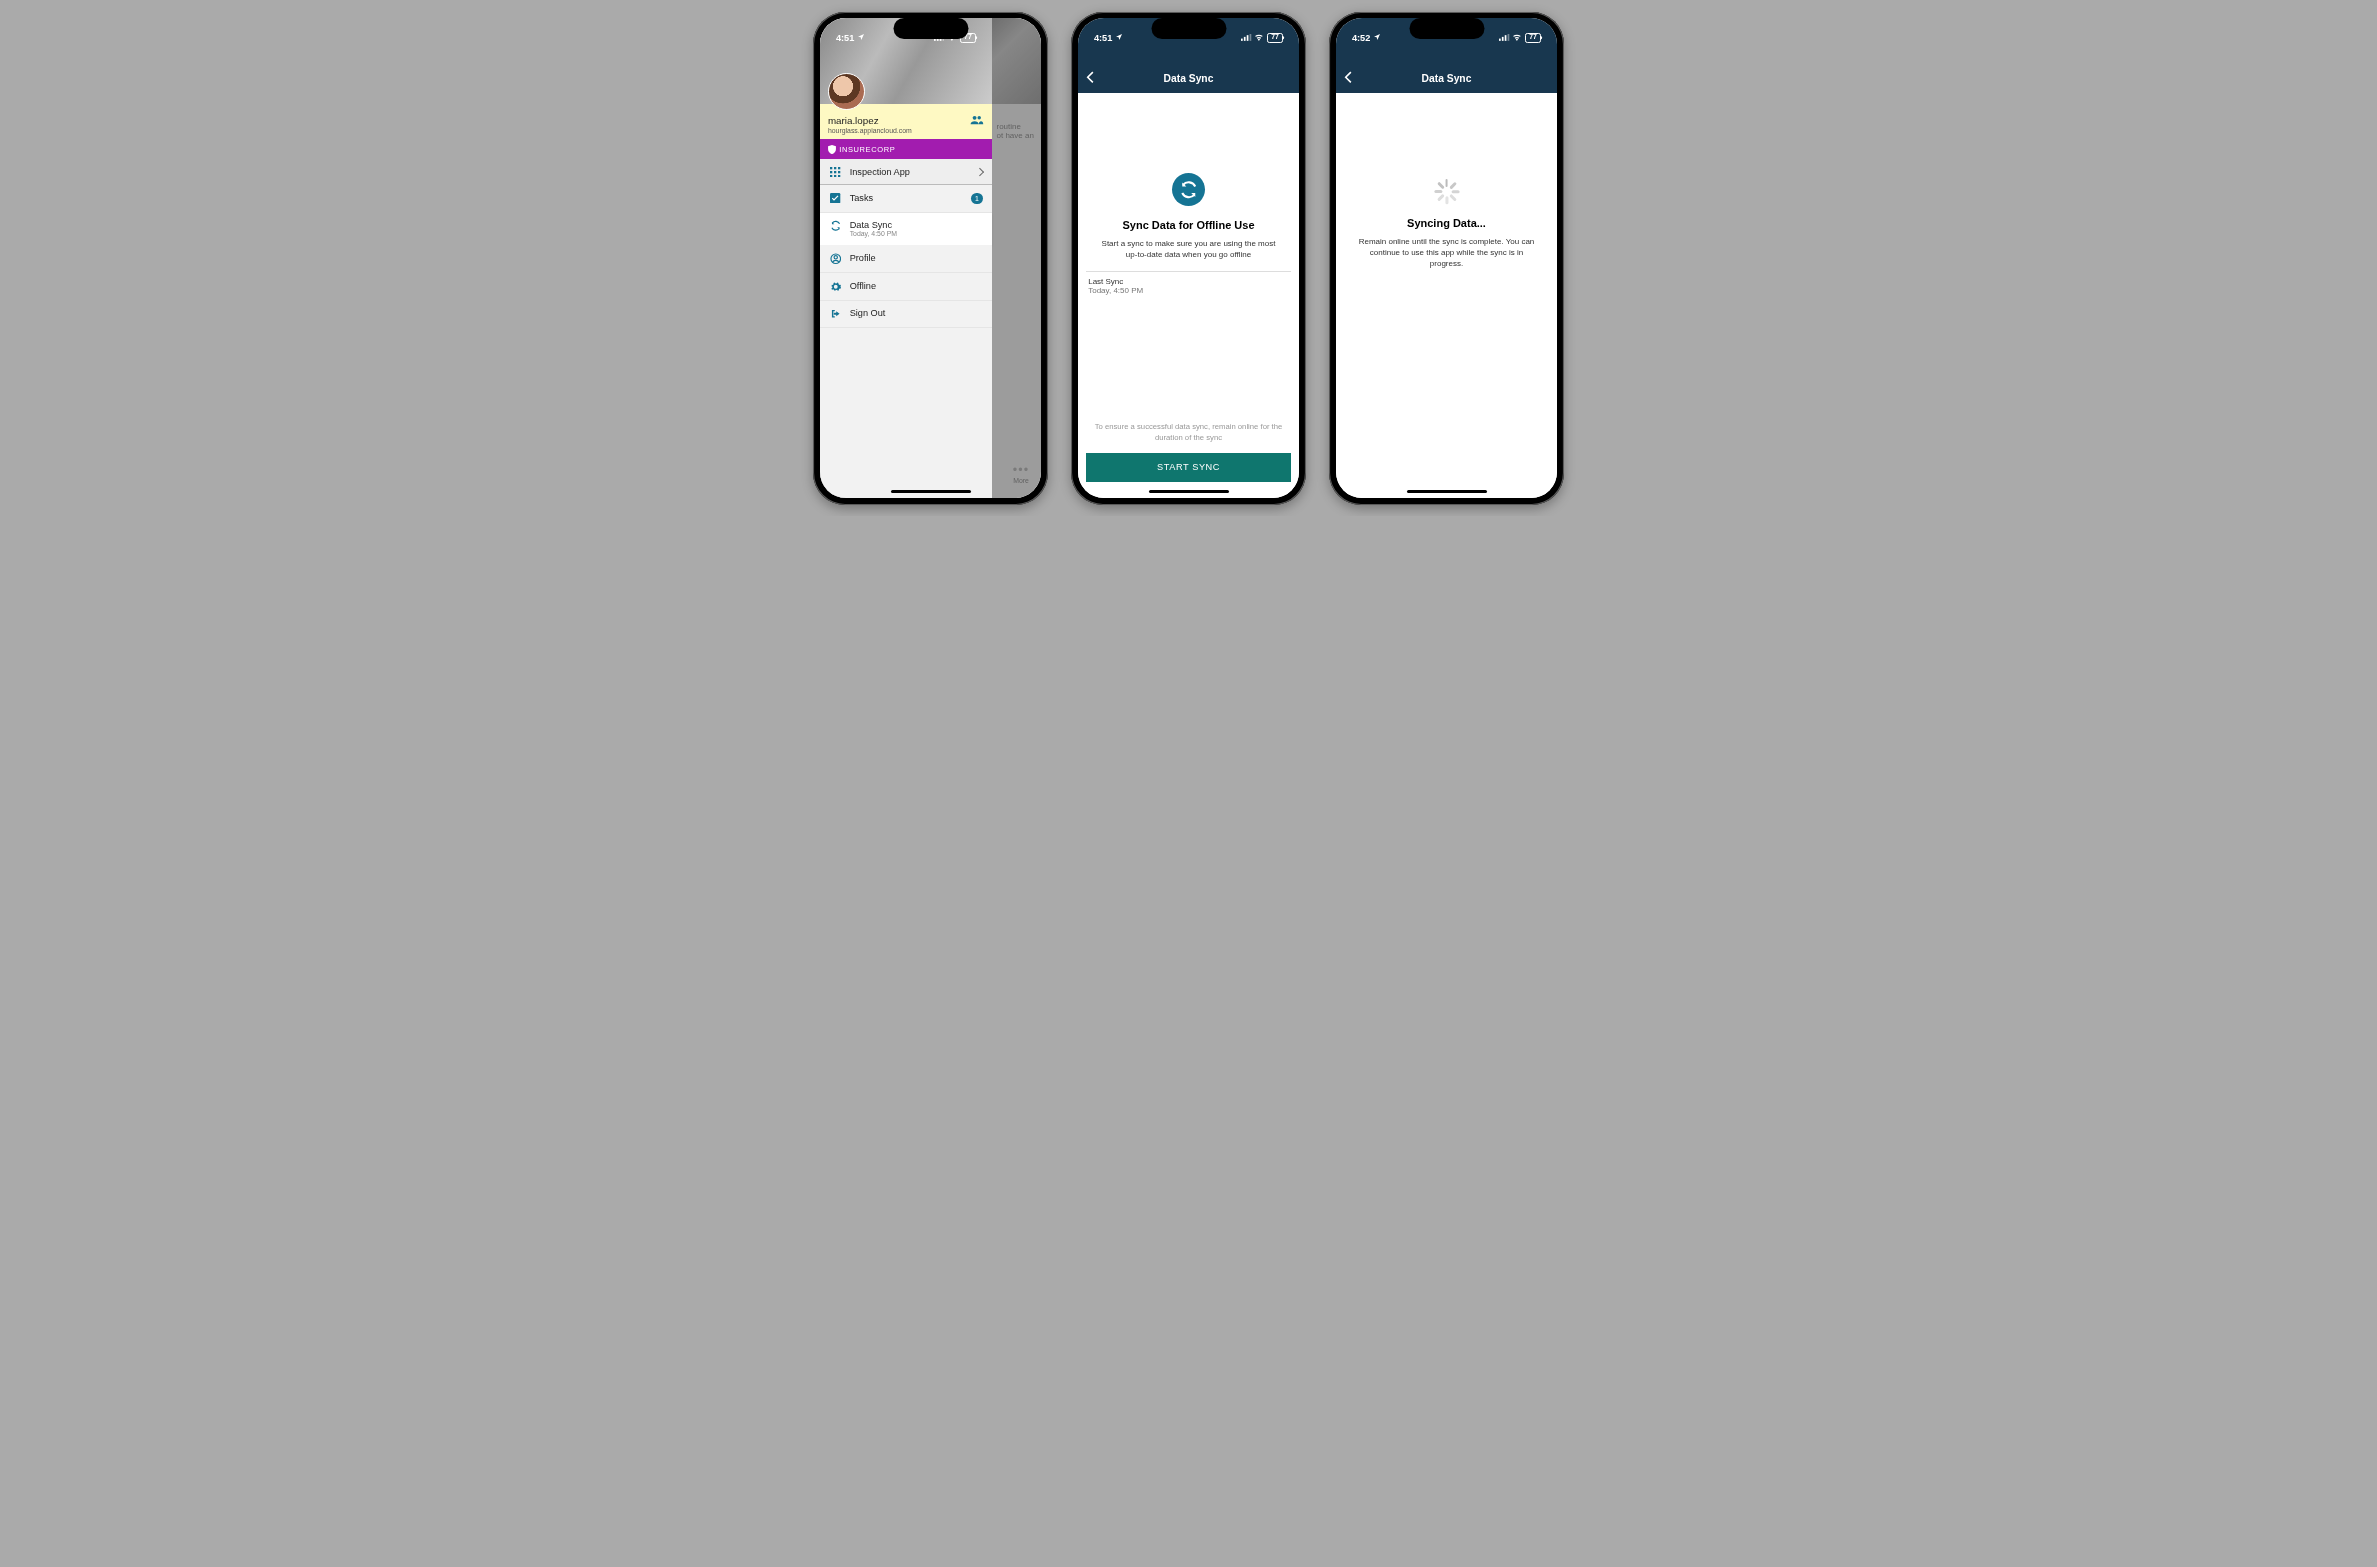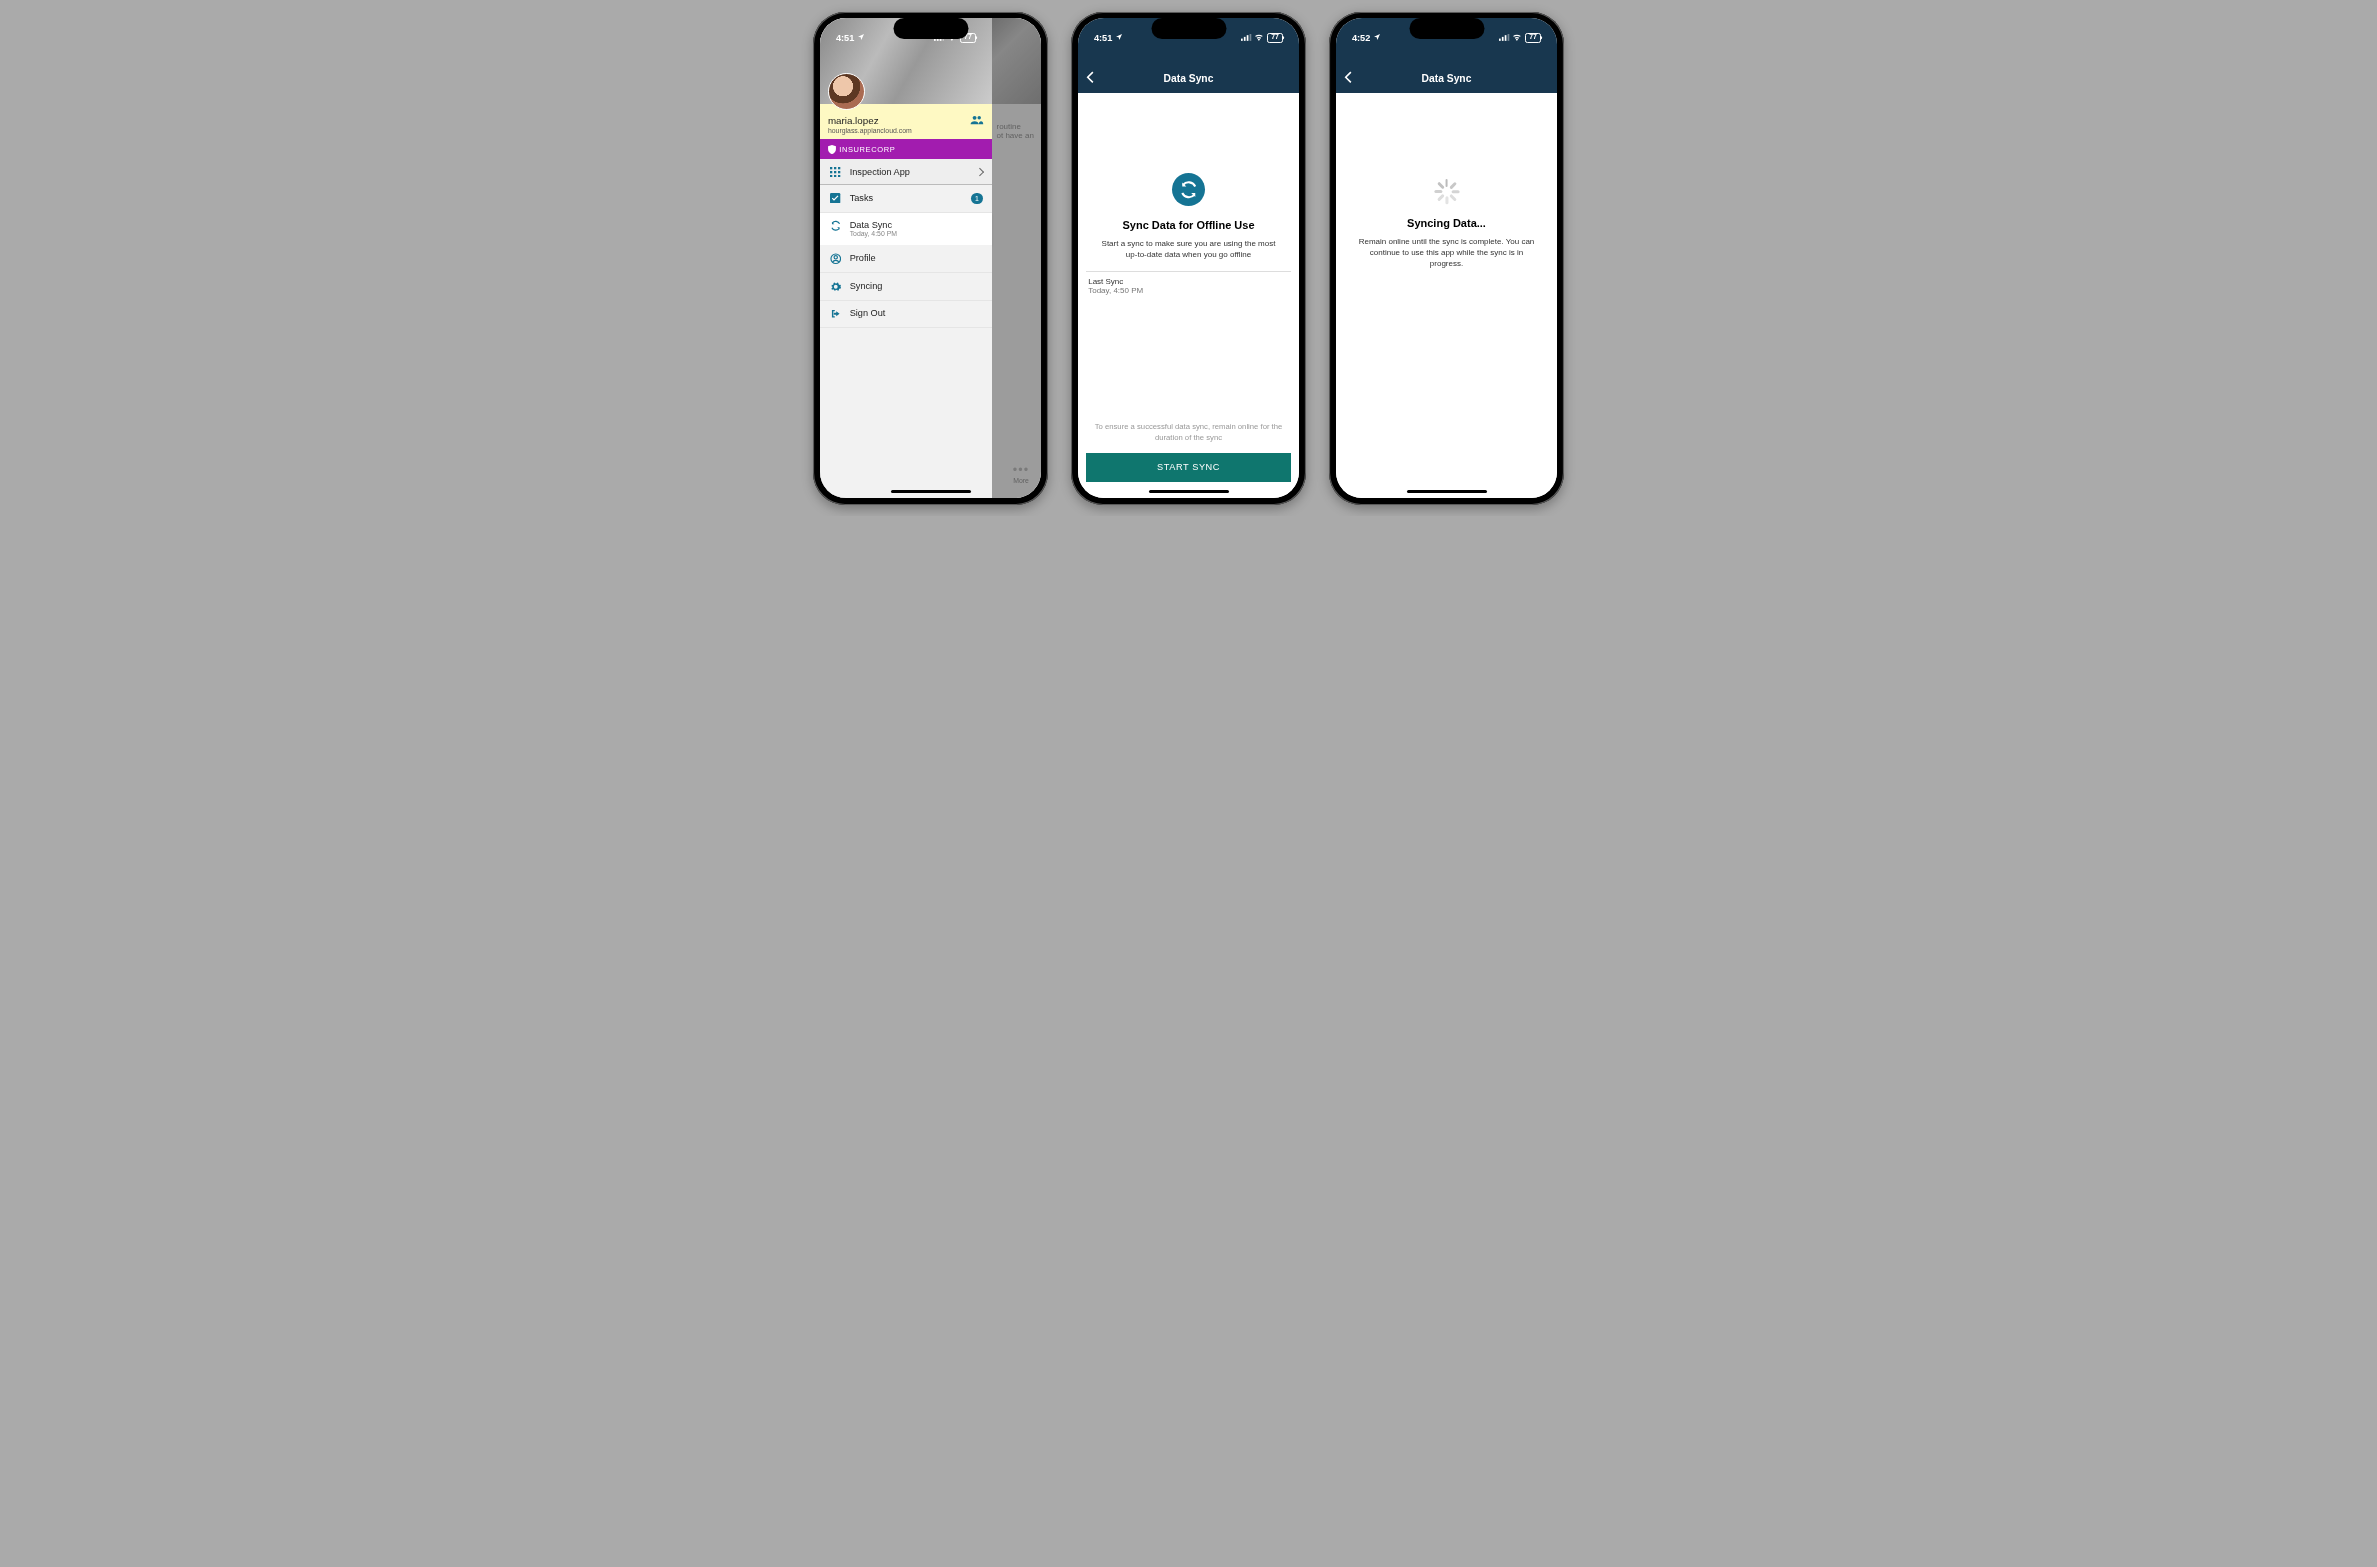--- a/index.html
+++ b/index.html
@@ -392,21 +392,21 @@
         </span>
         <span class="label">Profile</span>
       </div>
 
       <div class="p1-item">
         <span class="ic">
           <svg width="11.5" height="11.5" viewBox="0 0 24 24" fill="#157494">
               <path d="M12 8a4 4 0 1 0 0 8 4 4 0 0 0 0-8zm9 4l2 1-1 3-2-.5a9 9 0 0 1-1.6 2l.5 2-3 1-1-2a9 9 0 0 1-2.8 0l-1 2-3-1 .5-2A9 9 0 0 1 6 17.5L4 18l-1-3 2-1a9 9 0 0 1 0-2l-2-1 1-3 2 .5A9 9 0 0 1 7.6 6l-.5-2 3-1 1 2a9 9 0 0 1 2.8 0l1-2 3 1-.5 2A9 9 0 0 1 20 8.5l2-.5 1 3-2 1a9 9 0 0 1 0 2z"></path>
             </svg>
         </span>
-        <span class="label">Syncing</span>
+        <span class="label">Offline</span>
       </div>
 
       <div class="p1-item">
         <span class="ic">
           <svg width="11.5" height="11.5" viewBox="0 0 24 24" fill="#157494">
               <path d="M10 4h-6v16h6v-3h-3V7h3V4zm3 3l7 5-7 5v-3H8v-4h5V7z"></path>
             </svg>
         </span>
         <span class="label">Sign Out</span>
       </div>

